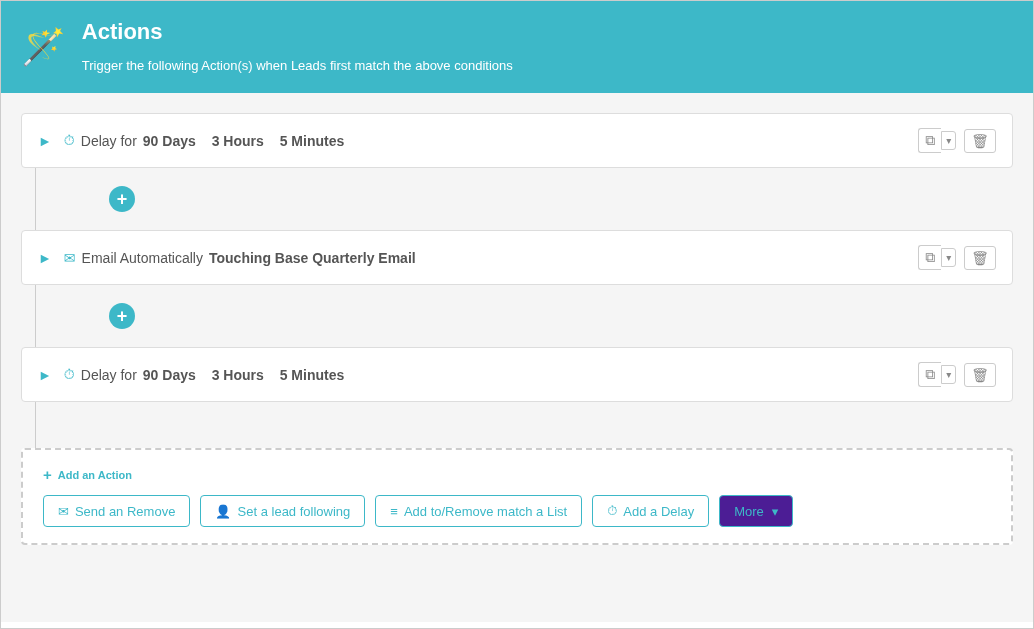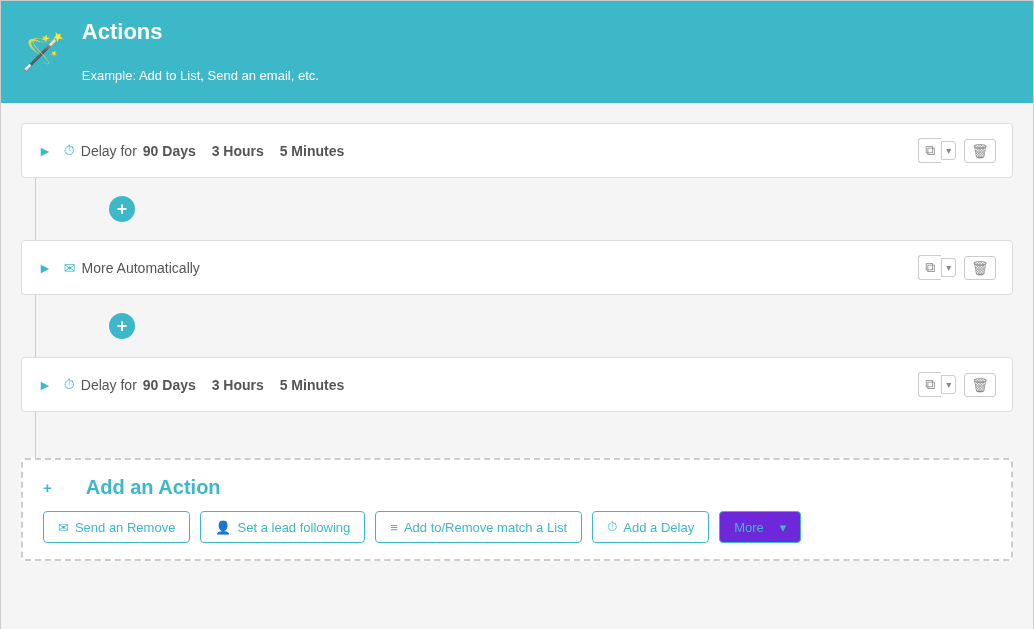--- a/index.html
+++ b/index.html
@@ -26,21 +26,21 @@
       gap: 16px;
     }
     .header-icon {
       font-size: 36px;
       line-height: 1;
     }
     .header-text h1 {
       color: #fff;
       font-size: 22px;
       font-weight: bold;
-      margin-bottom: 4px;
+      margin-bottom: 12px;
     }
     .header-text p {
       color: #fff;
       font-size: 13px;
       line-height: 1.4;
     }
     
     .content {
       padding: 20px 20px;
       background: #f5f5f5;
@@ -156,29 +156,29 @@
       padding: 7px 14px;
       border-radius: 4px;
       font-size: 13px;
       cursor: pointer;
       display: flex;
       align-items: center;
       gap: 6px;
     }
     .more-btn {
       border: 1px solid #3db8c8;
-      background: #6d28d9;
+      background: #4c1d95;
       color: #3db8c8;
       padding: 7px 14px;
       border-radius: 4px;
       font-size: 13px;
       cursor: pointer;
       display: flex;
       align-items: center;
-      gap: 16px;
+      gap: 8px;
     }
     .copy-dropdown {
       display: flex;
       align-items: center;
     }
     .copy-dropdown .copy-icon-btn {
       background: none;
       border: 1px solid #ccc;
       border-right: none;
       cursor: pointer;
@@ -210,22 +210,21 @@
 </head>
 <body>
 
 <div class="main-container">
 
   <div class="header">
     <div class="header-icon">🪄</div>
     <div class="header-text">
       <h1>Actions</h1>
       <p>
-        <br>
-        <span>Example: Add to List, Send an email, etc.</span>
+        <span>Trigger the following Action(s) when Leads first match the above conditions</span><br>
       </p>
     </div>
   </div>
 
   <div class="content">
 
     <div class="action-row">
       <span class="chevron">►</span>
       <span class="action-label">
         <span class="icon">⏱</span>
@@ -251,21 +250,22 @@
         <div class="plus-connector-inner">
           <div class="plus-circle">+</div>
         </div>
       </div>
     </div>
 
     <div class="action-row">
       <span class="chevron">►</span>
       <span class="action-label">
         <span class="icon">✉</span>
-        <span>More Automatically </span>
+        <span>Email Automatically </span>
+        <strong>Touching Base Quarterly Email</strong>
       </span>
       <div class="row-actions">
         <div class="copy-dropdown">
           <button class="copy-icon-btn" title="Copy">⧉</button>
           <button class="dropdown-arrow">▾</button>
         </div>
         <button class="delete-icon-btn" title="Delete">🗑</button>
       </div>
     </div>
 
@@ -299,21 +299,21 @@
     </div>
 
     <div class="connector-wrapper">
       <div class="left-border-line" style="min-height:46px;"></div>
       <div style="flex:1;"></div>
     </div>
 
     <div class="add-action-box">
       <div class="add-action-title">
         <span>+</span>
-        <span style="font-size:20px;margin-left:28px;">Add an Action</span>
+        <span style="font-size:11px;">Add an Action</span>
       </div>
       <div class="action-buttons">
         <button class="action-btn">
           <span>✉</span>
           <span>Send an Remove</span>
         </button>
         <button class="action-btn">
           <span>👤</span>
           <span>Set a lead following</span>
         </button>

